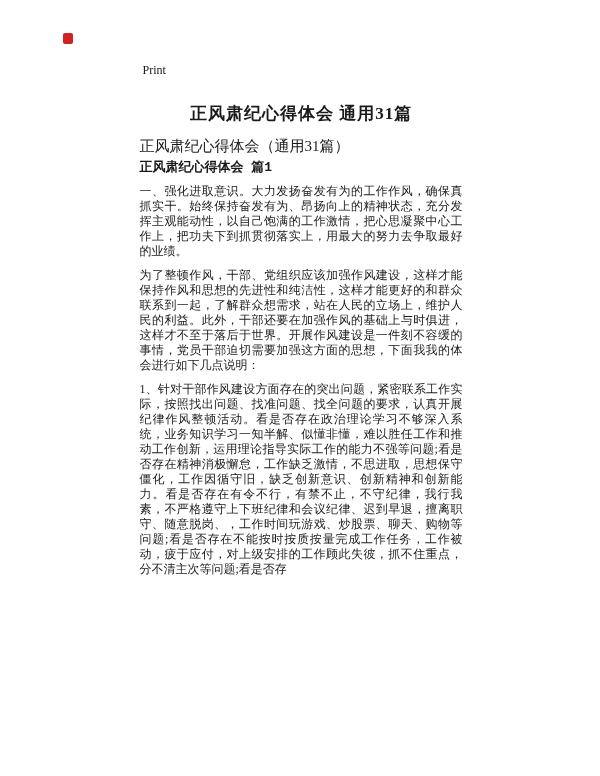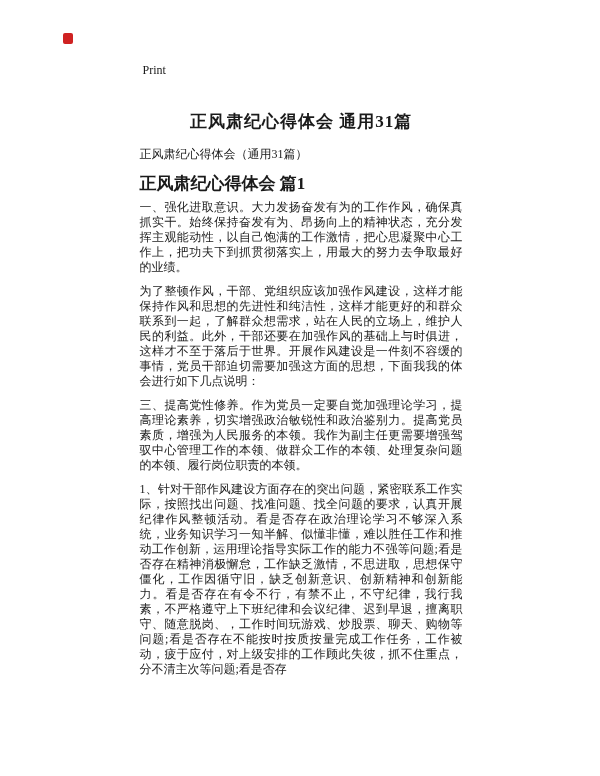--- a/index.html
+++ b/index.html
@@ -31,37 +31,38 @@
   .print-link {
     position: absolute;
     left: 88px;
     top: 63px;
     font-size: 12px;
     color: #1a1a1a;
     text-decoration: none;
     cursor: pointer;
   }
   .doc-title {
-    margin: 12px;
+    margin: 4px;
     font-size: 17px;
     line-height: 24px;
     font-weight: bold;
     text-align: center;
     letter-spacing: 1px;
   }
   .doc-subtitle {
     margin-top: 12px;
-    font-size: 12px;
+    font-size: 15px;
     line-height: 17px;
   }
   .section-heading {
-    margin: 12px 0 0 0;
-    font-size: 17px;
+    margin: 4px 0 0 0;
+    font-size: 13px;
     line-height: 17px;
     font-weight: bold;
+    font-family: Liberation Mono, monospace;
   }
   .content p {
     margin: 9px 0 0 0;
     font-size: 12px;
     line-height: 15px;
     text-align: justify;
     word-break: break-all;
     overflow-wrap: anywhere;
   }
   .content p:first-child {
@@ -79,17 +80,16 @@
 
   <h1 class="doc-title">正风肃纪心得体会 通用31篇</h1>
 
   <div class="doc-subtitle">正风肃纪心得体会（通用31篇）</div>
 
   <h2 class="section-heading">正风肃纪心得体会 篇1</h2>
 
   <div class="content">
     <p>一、强化进取意识。大力发扬奋发有为的工作作风，确保真抓实干。始终保持奋发有为、昂扬向上的精神状态，充分发挥主观能动性，以自己饱满的工作激情，把心思凝聚中心工作上，把功夫下到抓贯彻落实上，用最大的努力去争取最好的业绩。</p>
     <p>为了整顿作风，干部、党组织应该加强作风建设，这样才能保持作风和思想的先进性和纯洁性，这样才能更好的和群众联系到一起，了解群众想需求，站在人民的立场上，维护人民的利益。此外，干部还要在加强作风的基础上与时俱进，这样才不至于落后于世界。开展作风建设是一件刻不容缓的事情，党员干部迫切需要加强这方面的思想，下面我我的体会进行如下几点说明：</p>
-    <p>三、提高党性修养。作为党员一定要自觉加强理论学习，提高理论素养，切实增强政治敏锐性和政治鉴别力。提高党员素质，增强为人民服务的本领。我作为副主任更需要增强驾驭中心管理工作的本领、做群众工作的本领、处理复杂问题的本领、履行岗位职责的本领。</p>
     <p>1、针对干部作风建设方面存在的突出问题，紧密联系工作实际，按照找出问题、找准问题、找全问题的要求，认真开展纪律作风整顿活动。看是否存在政治理论学习不够深入系统，业务知识学习一知半解、似懂非懂，难以胜任工作和推动工作创新，运用理论指导实际工作的能力不强等问题;看是否存在精神消极懈怠，工作缺乏激情，不思进取，思想保守僵化，工作因循守旧，缺乏创新意识、创新精神和创新能力。看是否存在有令不行，有禁不止，不守纪律，我行我素，不严格遵守上下班纪律和会议纪律、迟到早退，擅离职守、随意脱岗、，工作时间玩游戏、炒股票、聊天、购物等问题;看是否存在不能按时按质按量完成工作任务，工作被动，疲于应付，对上级安排的工作顾此失彼，抓不住重点，分不清主次等问题;看是否存</p>
   </div>
 
 </div>
 
 </body></html>

